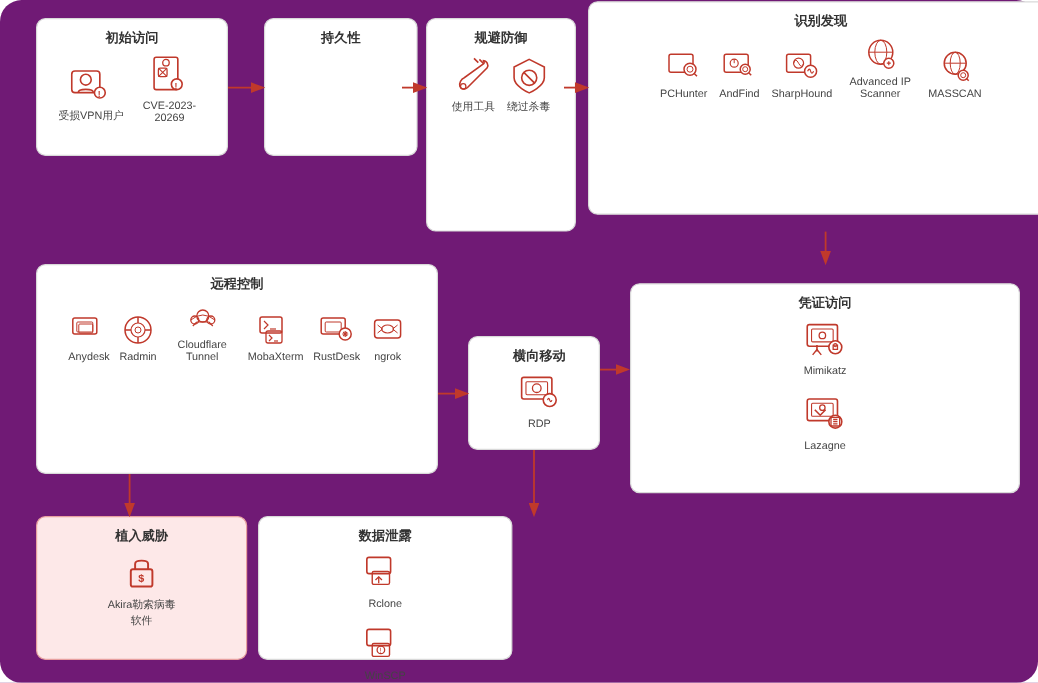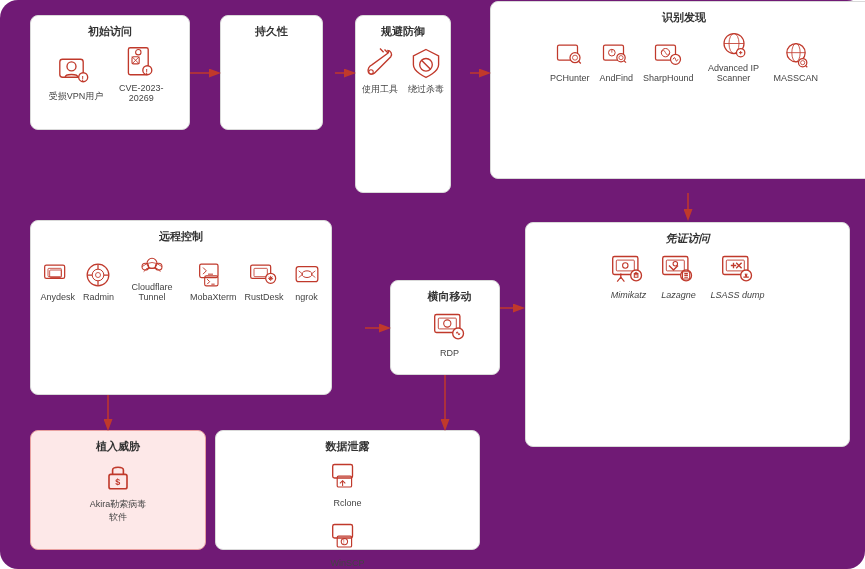--- a/index.html
+++ b/index.html
@@ -100,25 +100,25 @@
           <rect x="10" y="13" width="8" height="8" rx="1.5" stroke="#c0392b" stroke-width="1.2" fill="none"></rect>
           <path d="M10 13 L18 21 M18 13 L10 21" stroke="#c0392b" stroke-width="1" fill="none"></path>
           <circle cx="27" cy="28" r="5" fill="#fff" stroke="#c0392b" stroke-width="1.5"></circle>
           <text x="25" y="32" font-size="8" fill="#c0392b" font-weight="bold">!</text>
         </svg>
         <span class="icon-label">CVE-2023-20269</span>
       </div>
     </div>
   </div>
 
-  <div class="box" style="left:220px;top:15px;width:103px;height:115px;gap:30px;">
+  <div class="box" style="left:220px;top:15px;width:128px;height:115px;gap:30px;">
     <div class="box-title">持久性</div>
   </div>
 
-  <div class="box" style="left:355px;top:15px;width:96px;height:178px;">
+  <div class="box" style="left:355px;top:15px;width:125px;height:178px;">
     <div class="box-title">规避防御</div>
     <div class="box-icons" style="flex-direction:row;gap:10px;">
       <div class="icon-item">
         <svg class="icon-svg" viewBox="0 0 40 40" fill="none" xmlns="http://www.w3.org/2000/svg">
           <path d="M28 6 C32 6 34 10 32 13 L14 31 C12 33 8 33 7 30 C6 27 8 23 11 22 L29 9 C30 8 29 6 28 6Z" stroke="#c0392b" stroke-width="1.5" fill="none"></path>
           <circle cx="10" cy="30" r="2.5" stroke="#c0392b" stroke-width="1.2" fill="none"></circle>
           <path d="M20 4 L24 8 M25 5 L29 9" stroke="#c0392b" stroke-width="1.5"></path>
         </svg>
         <span class="icon-label">使用工具</span>
       </div>
@@ -188,21 +188,21 @@
           <line x1="7" y1="14" x2="29" y2="14" stroke="#c0392b" stroke-width="1"></line>
           <circle cx="26" cy="26" r="5" fill="#fff" stroke="#c0392b" stroke-width="1.5"></circle>
           <circle cx="26" cy="26" r="2.5" stroke="#c0392b" stroke-width="1" fill="none"></circle>
           <path d="M29 29 L31.5 31.5" stroke="#c0392b" stroke-width="1.5"></path>
         </svg>
         <span class="icon-label">MASSCAN</span>
       </div>
     </div>
   </div>
 
-  <div class="box" style="left:30px;top:220px;width:302px;height:175px;">
+  <div class="box" style="left:30px;top:220px;width:335px;height:175px;">
     <div class="box-title">远程控制</div>
     <div class="box-icons" style="flex-direction:row;flex-wrap:wrap;justify-content:center;gap:8px;">
 
       <div class="icon-item">
         <svg class="icon-svg-sm" viewBox="0 0 36 36" fill="none" xmlns="http://www.w3.org/2000/svg">
           <rect x="2" y="6" width="24" height="16" rx="2" stroke="#c0392b" stroke-width="1.5" fill="none"></rect>
           <rect x="6" y="10" width="16" height="10" rx="1" stroke="#c0392b" stroke-width="1" fill="none"></rect>
           <rect x="8" y="12" width="14" height="9" rx="1" stroke="#c0392b" stroke-width="1" fill="none"></rect>
         </svg>
         <span class="icon-label">Anydesk</span>
@@ -275,23 +275,23 @@
           <rect x="7" y="9" width="20" height="12" rx="1" stroke="#c0392b" stroke-width="1" fill="none"></rect>
           <circle cx="17" cy="15" r="4" stroke="#c0392b" stroke-width="1.2" fill="none"></circle>
           <circle cx="29" cy="26" r="6" fill="#fff" stroke="#c0392b" stroke-width="1.5"></circle>
           <path d="M27 26 Q28 23 29 26 Q30 29 31 26" stroke="#c0392b" stroke-width="1.2" fill="none"></path>
         </svg>
         <span class="icon-label">RDP</span>
       </div>
     </div>
   </div>
 
-  <div class="box" style="left:525px;top:222px;width:325px;height:225px;font-style:italic;">
+  <div class="box" style="left:525px;top:236px;width:325px;height:175px;">
     <div class="box-title">凭证访问</div>
-    <div class="box-icons" style="gap:14px;">
+    <div class="box-icons" style="flex-direction:column;gap:14px;">
 
       <div class="icon-item">
         <svg class="icon-svg" viewBox="0 0 40 40" fill="none" xmlns="http://www.w3.org/2000/svg">
           <rect x="3" y="5" width="28" height="20" rx="2" stroke="#c0392b" stroke-width="1.5" fill="none"></rect>
           <rect x="7" y="9" width="20" height="12" rx="1" stroke="#c0392b" stroke-width="1" fill="none"></rect>
           <circle cx="17" cy="15" r="3" stroke="#c0392b" stroke-width="1.2" fill="none"></circle>
           <path d="M12 24 L12 30" stroke="#c0392b" stroke-width="1.5"></path>
           <path d="M12 28 L8 33 M12 28 L16 33" stroke="#c0392b" stroke-width="1.3"></path>
           <circle cx="29" cy="26" r="6" fill="#fff" stroke="#c0392b" stroke-width="1.5"></circle>
           <path d="M27 24 L27 28 L31 28 L31 24 Z" stroke="#c0392b" stroke-width="1.2" fill="none"></path>
@@ -306,49 +306,38 @@
           <rect x="7" y="9" width="20" height="12" rx="1" stroke="#c0392b" stroke-width="1" fill="none"></rect>
           <path d="M10 15 L15 20 L20 15" stroke="#c0392b" stroke-width="1.5" fill="none"></path>
           <circle cx="17" cy="13" r="2.5" stroke="#c0392b" stroke-width="1.2" fill="none"></circle>
           <circle cx="29" cy="26" r="6" fill="#fff" stroke="#c0392b" stroke-width="1.5"></circle>
           <path d="M27 26 h4 M27 24 h4 M27 28 h4" stroke="#c0392b" stroke-width="1.2"></path>
           <rect x="25" y="22" width="8" height="8" rx="1" stroke="#c0392b" stroke-width="1.2" fill="none"></rect>
         </svg>
         <span class="icon-label">Lazagne</span>
       </div>
 
-      <div class="icon-item">
-        <svg class="icon-svg" viewBox="0 0 40 40" fill="none" xmlns="http://www.w3.org/2000/svg">
-          <rect x="3" y="5" width="28" height="20" rx="2" stroke="#c0392b" stroke-width="1.5" fill="none"></rect>
-          <rect x="7" y="9" width="20" height="12" rx="1" stroke="#c0392b" stroke-width="1" fill="none"></rect>
-          <path d="M12 15 L18 15 M15 12 L15 18" stroke="#c0392b" stroke-width="1.5"></path>
-          <path d="M18 12 L24 18 M24 12 L18 18" stroke="#c0392b" stroke-width="1.5"></path>
-          <circle cx="29" cy="26" r="6" fill="#fff" stroke="#c0392b" stroke-width="1.5"></circle>
-          <path d="M26 28 L32 28 M28 24 L29 28 L30 24" stroke="#c0392b" stroke-width="1.3" fill="none"></path>
-        </svg>
-        <span class="icon-label">LSASS dump</span>
-      </div>
     </div>
   </div>
 
   <div class="box highlight" style="left:30px;top:430px;width:176px;height:120px;">
     <div class="box-title">植入威胁</div>
     <div class="box-icons">
       <div class="icon-item">
         <svg class="icon-svg" viewBox="0 0 40 40" fill="none" xmlns="http://www.w3.org/2000/svg">
           <rect x="10" y="16" width="20" height="16" rx="2" stroke="#c0392b" stroke-width="1.8" fill="none"></rect>
           <path d="M14 16 L14 11 C14 7 26 7 26 11 L26 16" stroke="#c0392b" stroke-width="1.8" fill="none"></path>
           <text x="17" y="28" font-size="10" fill="#c0392b" font-weight="bold">$</text>
         </svg>
         <span class="icon-label">Akira勒索病毒软件</span>
       </div>
     </div>
   </div>
 
-  <div class="box" style="left:215px;top:430px;width:265px;height:120px;">
+  <div class="box" style="left:215px;top:430px;width:212px;height:120px;">
     <div class="box-title">数据泄露</div>
     <div class="box-icons" style="flex-direction:column;gap:12px;">
 
       <div class="icon-item">
         <svg class="icon-svg" viewBox="0 0 40 40" fill="none" xmlns="http://www.w3.org/2000/svg">
           <rect x="3" y="5" width="22" height="15" rx="2" stroke="#c0392b" stroke-width="1.5" fill="none"></rect>
           <rect x="8" y="18" width="16" height="12" rx="1.5" stroke="#c0392b" stroke-width="1.3" fill="none"></rect>
           <path d="M11 26 L14 23 L17 26" stroke="#c0392b" stroke-width="1.2" fill="none"></path>
           <path d="M14 23 L14 29" stroke="#c0392b" stroke-width="1.2"></path>
         </svg>

